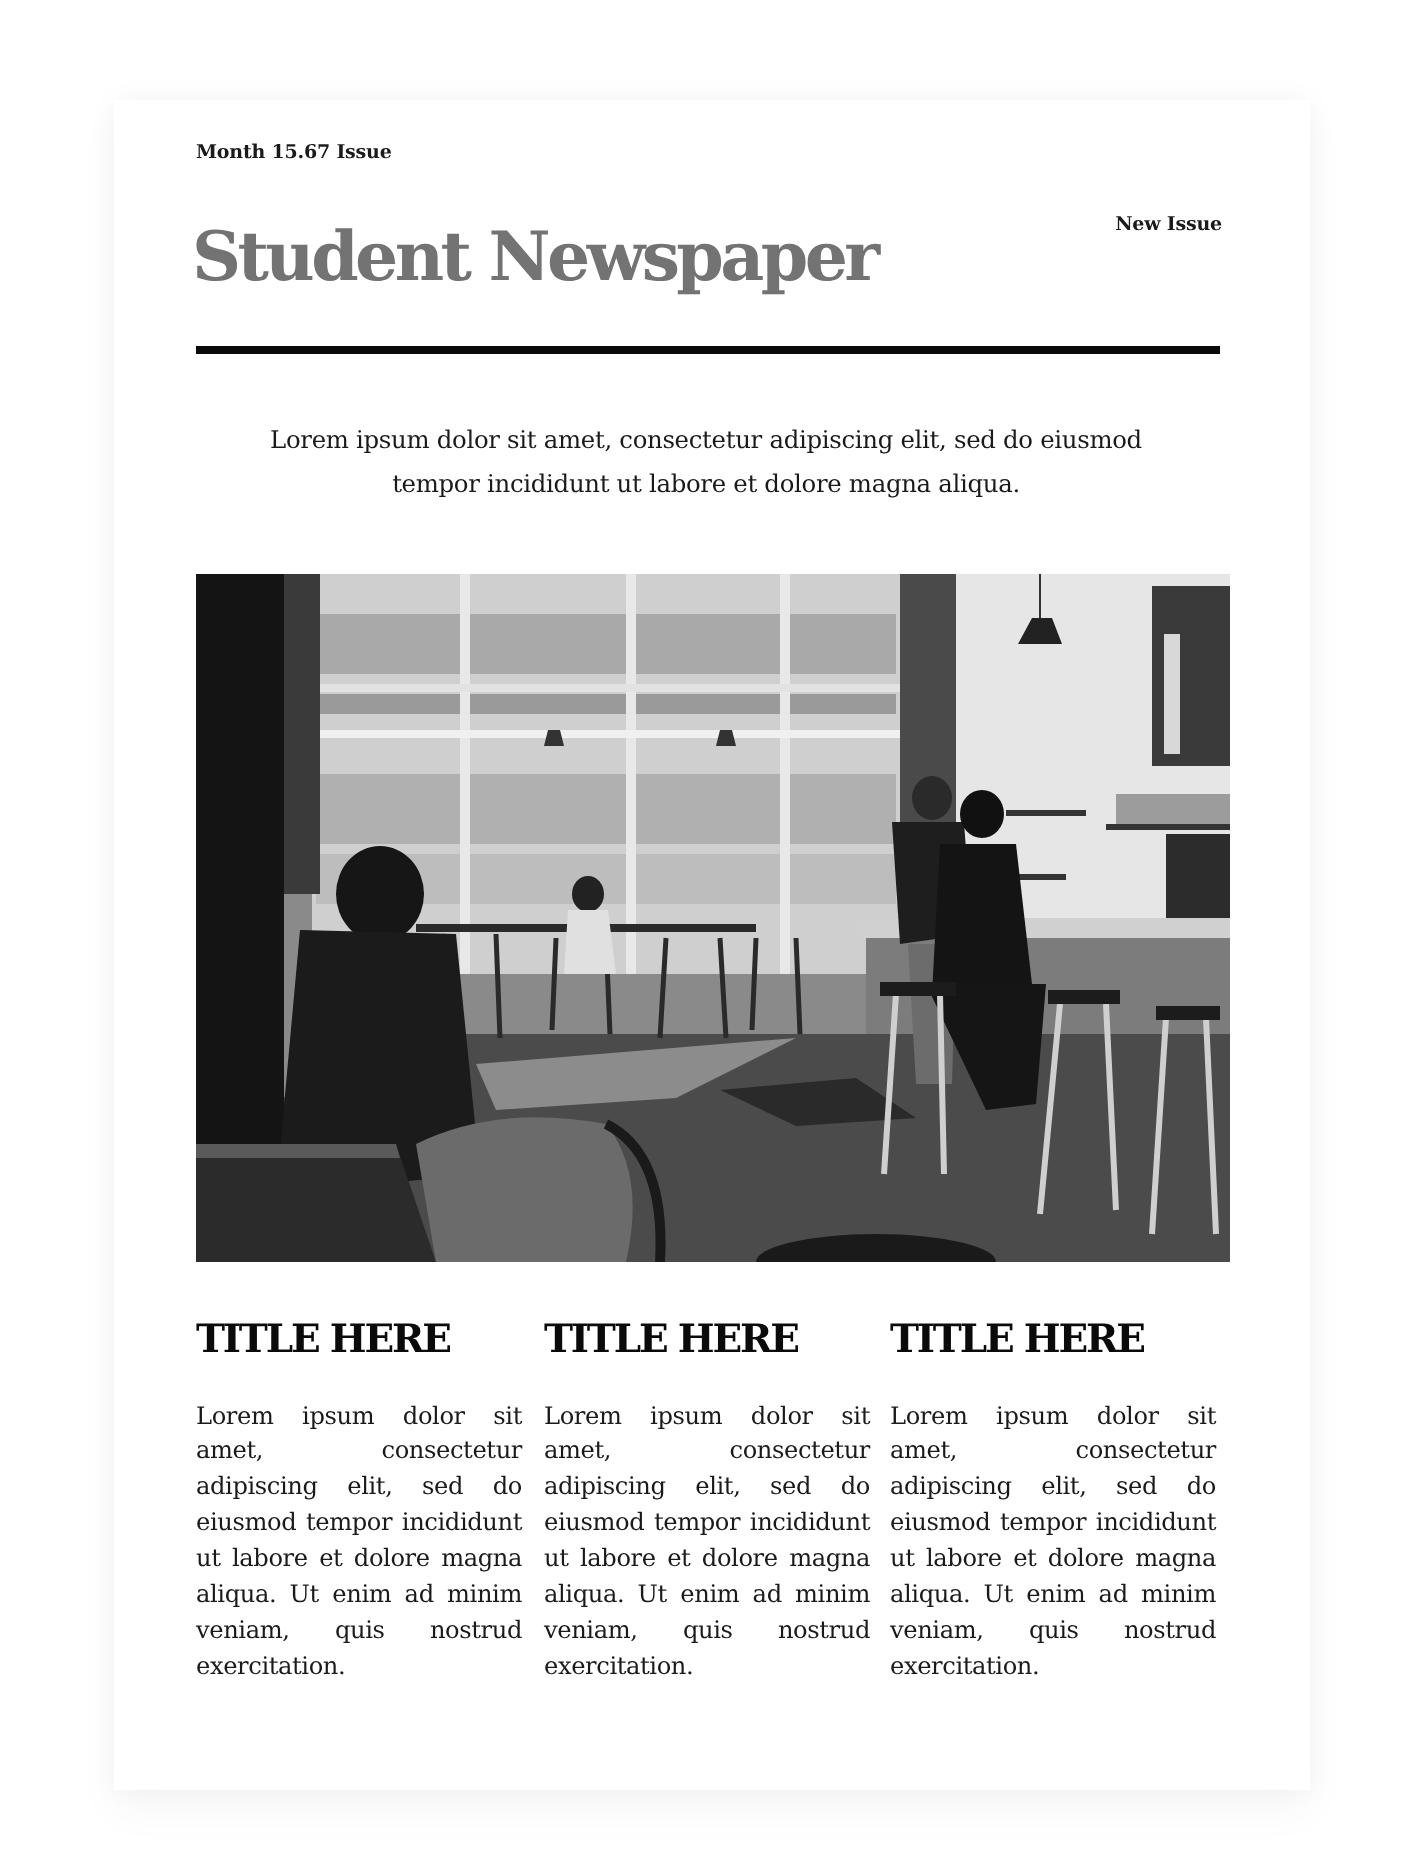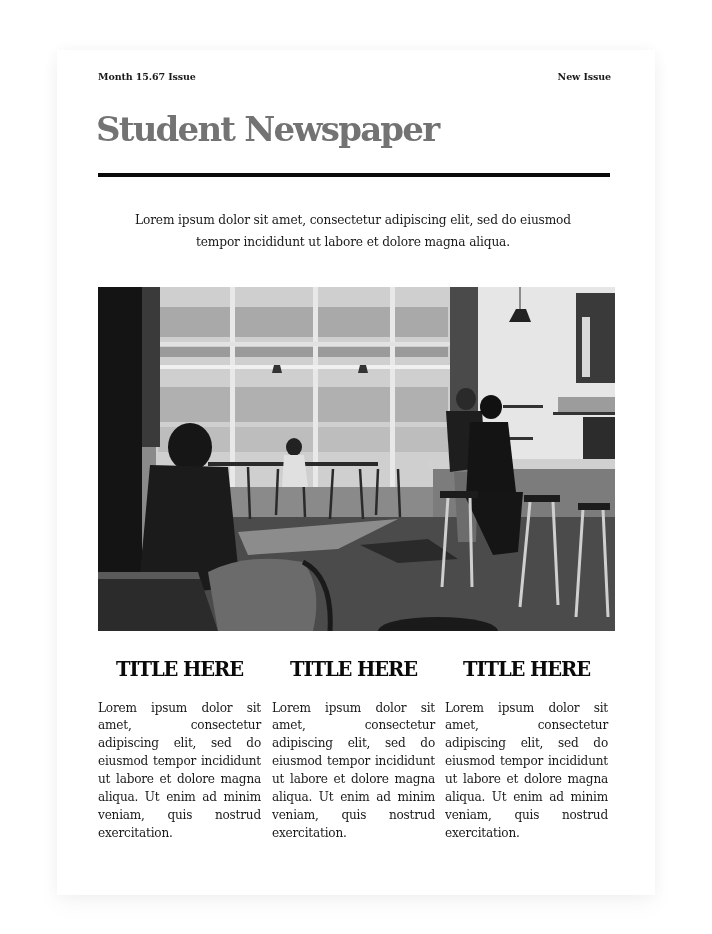--- a/index.html
+++ b/index.html
@@ -22,21 +22,21 @@
     }
     .meta-left, .meta-right {
       position: absolute;
       top: 21px;
       font-size: 9.5px;
       font-weight: bold;
       color: #1a1a1a;
       letter-spacing: -0.1px;
     }
     .meta-left { left: 41px; }
-    .meta-right { right: 44px; }
+    .meta-right { right: 44px; margin-top: 36px; }
     .masthead {
       position: absolute;
       left: 39px;
       top: 62px;
       font-size: 34px;
       font-weight: bold;
       letter-spacing: -1.8px;
       line-height: 1;
       color: #737373;
       white-space: nowrap;
@@ -75,21 +75,20 @@
       top: 610px;
       width: 163px;
     }
     .col-title {
       font-size: 19.5px;
       font-weight: bold;
       letter-spacing: -1.1px;
       line-height: 1;
       color: #0a0a0a;
       white-space: nowrap;
-      text-align: center;
     }
     .col-body {
       margin-top: 20px;
       font-size: 12.1px;
       line-height: 17.9px;
       text-align: justify;
       color: #1a1a1a;
       letter-spacing: -0.2px;
       hyphens: none;
     }

